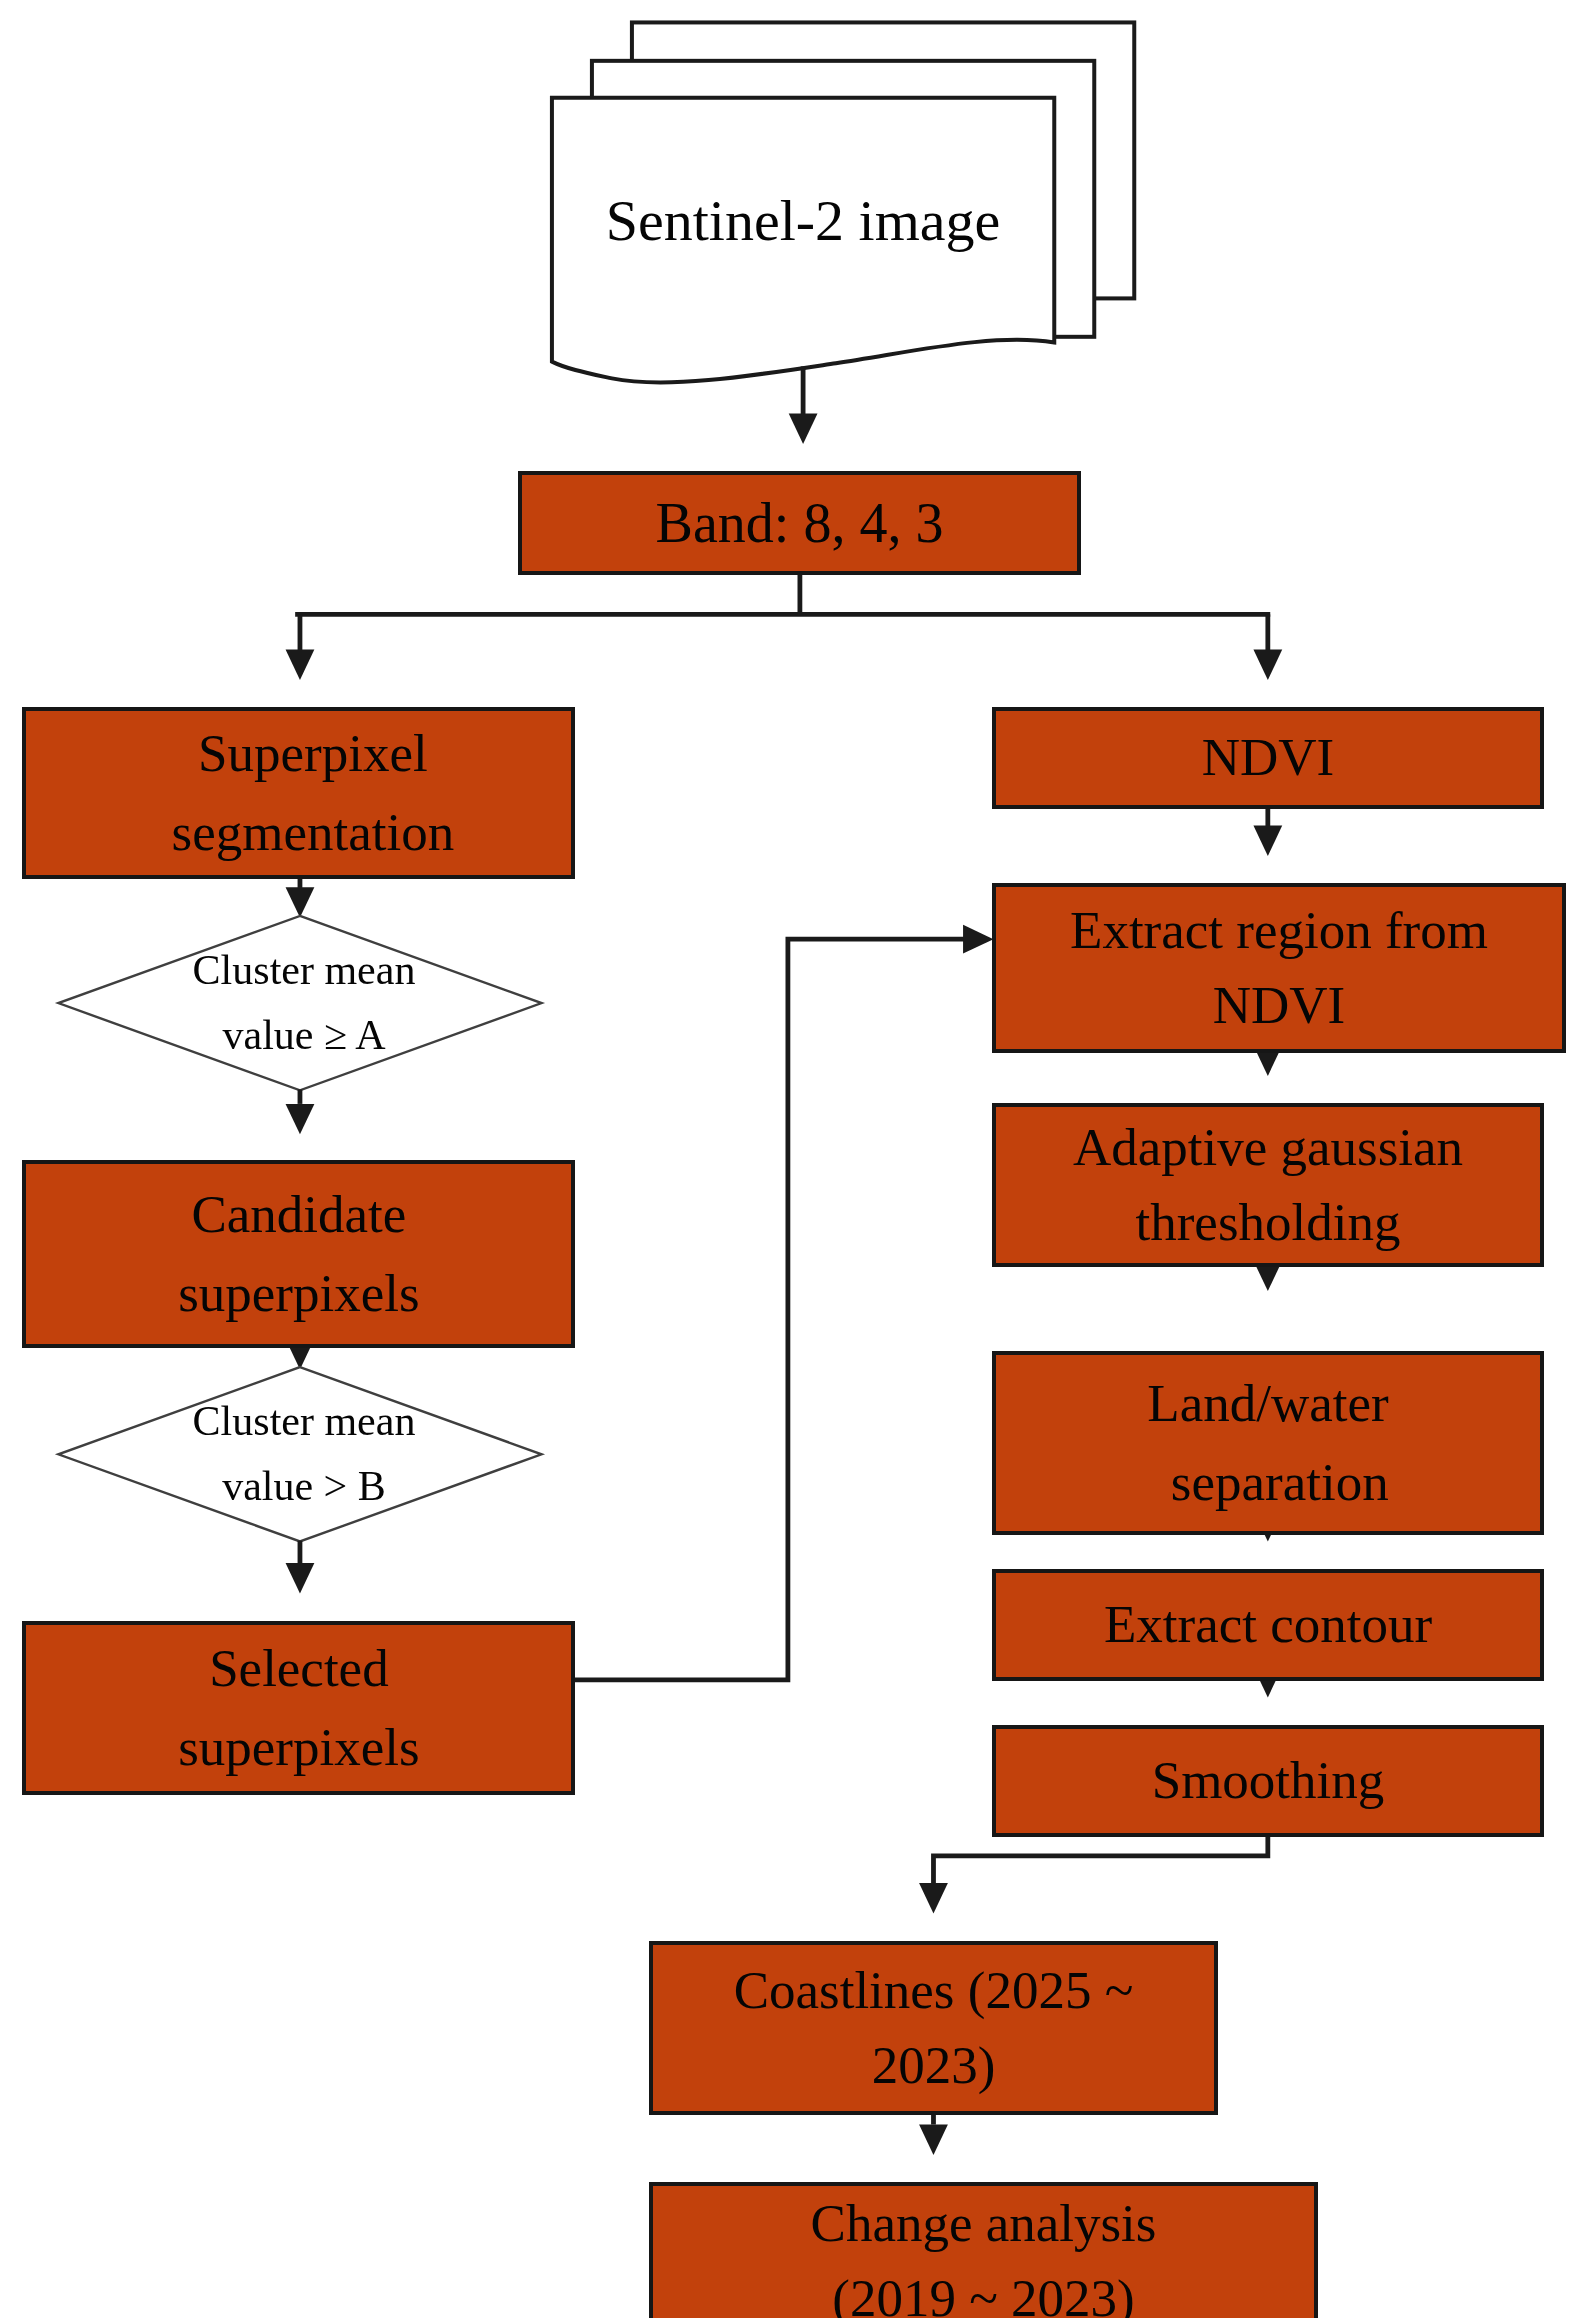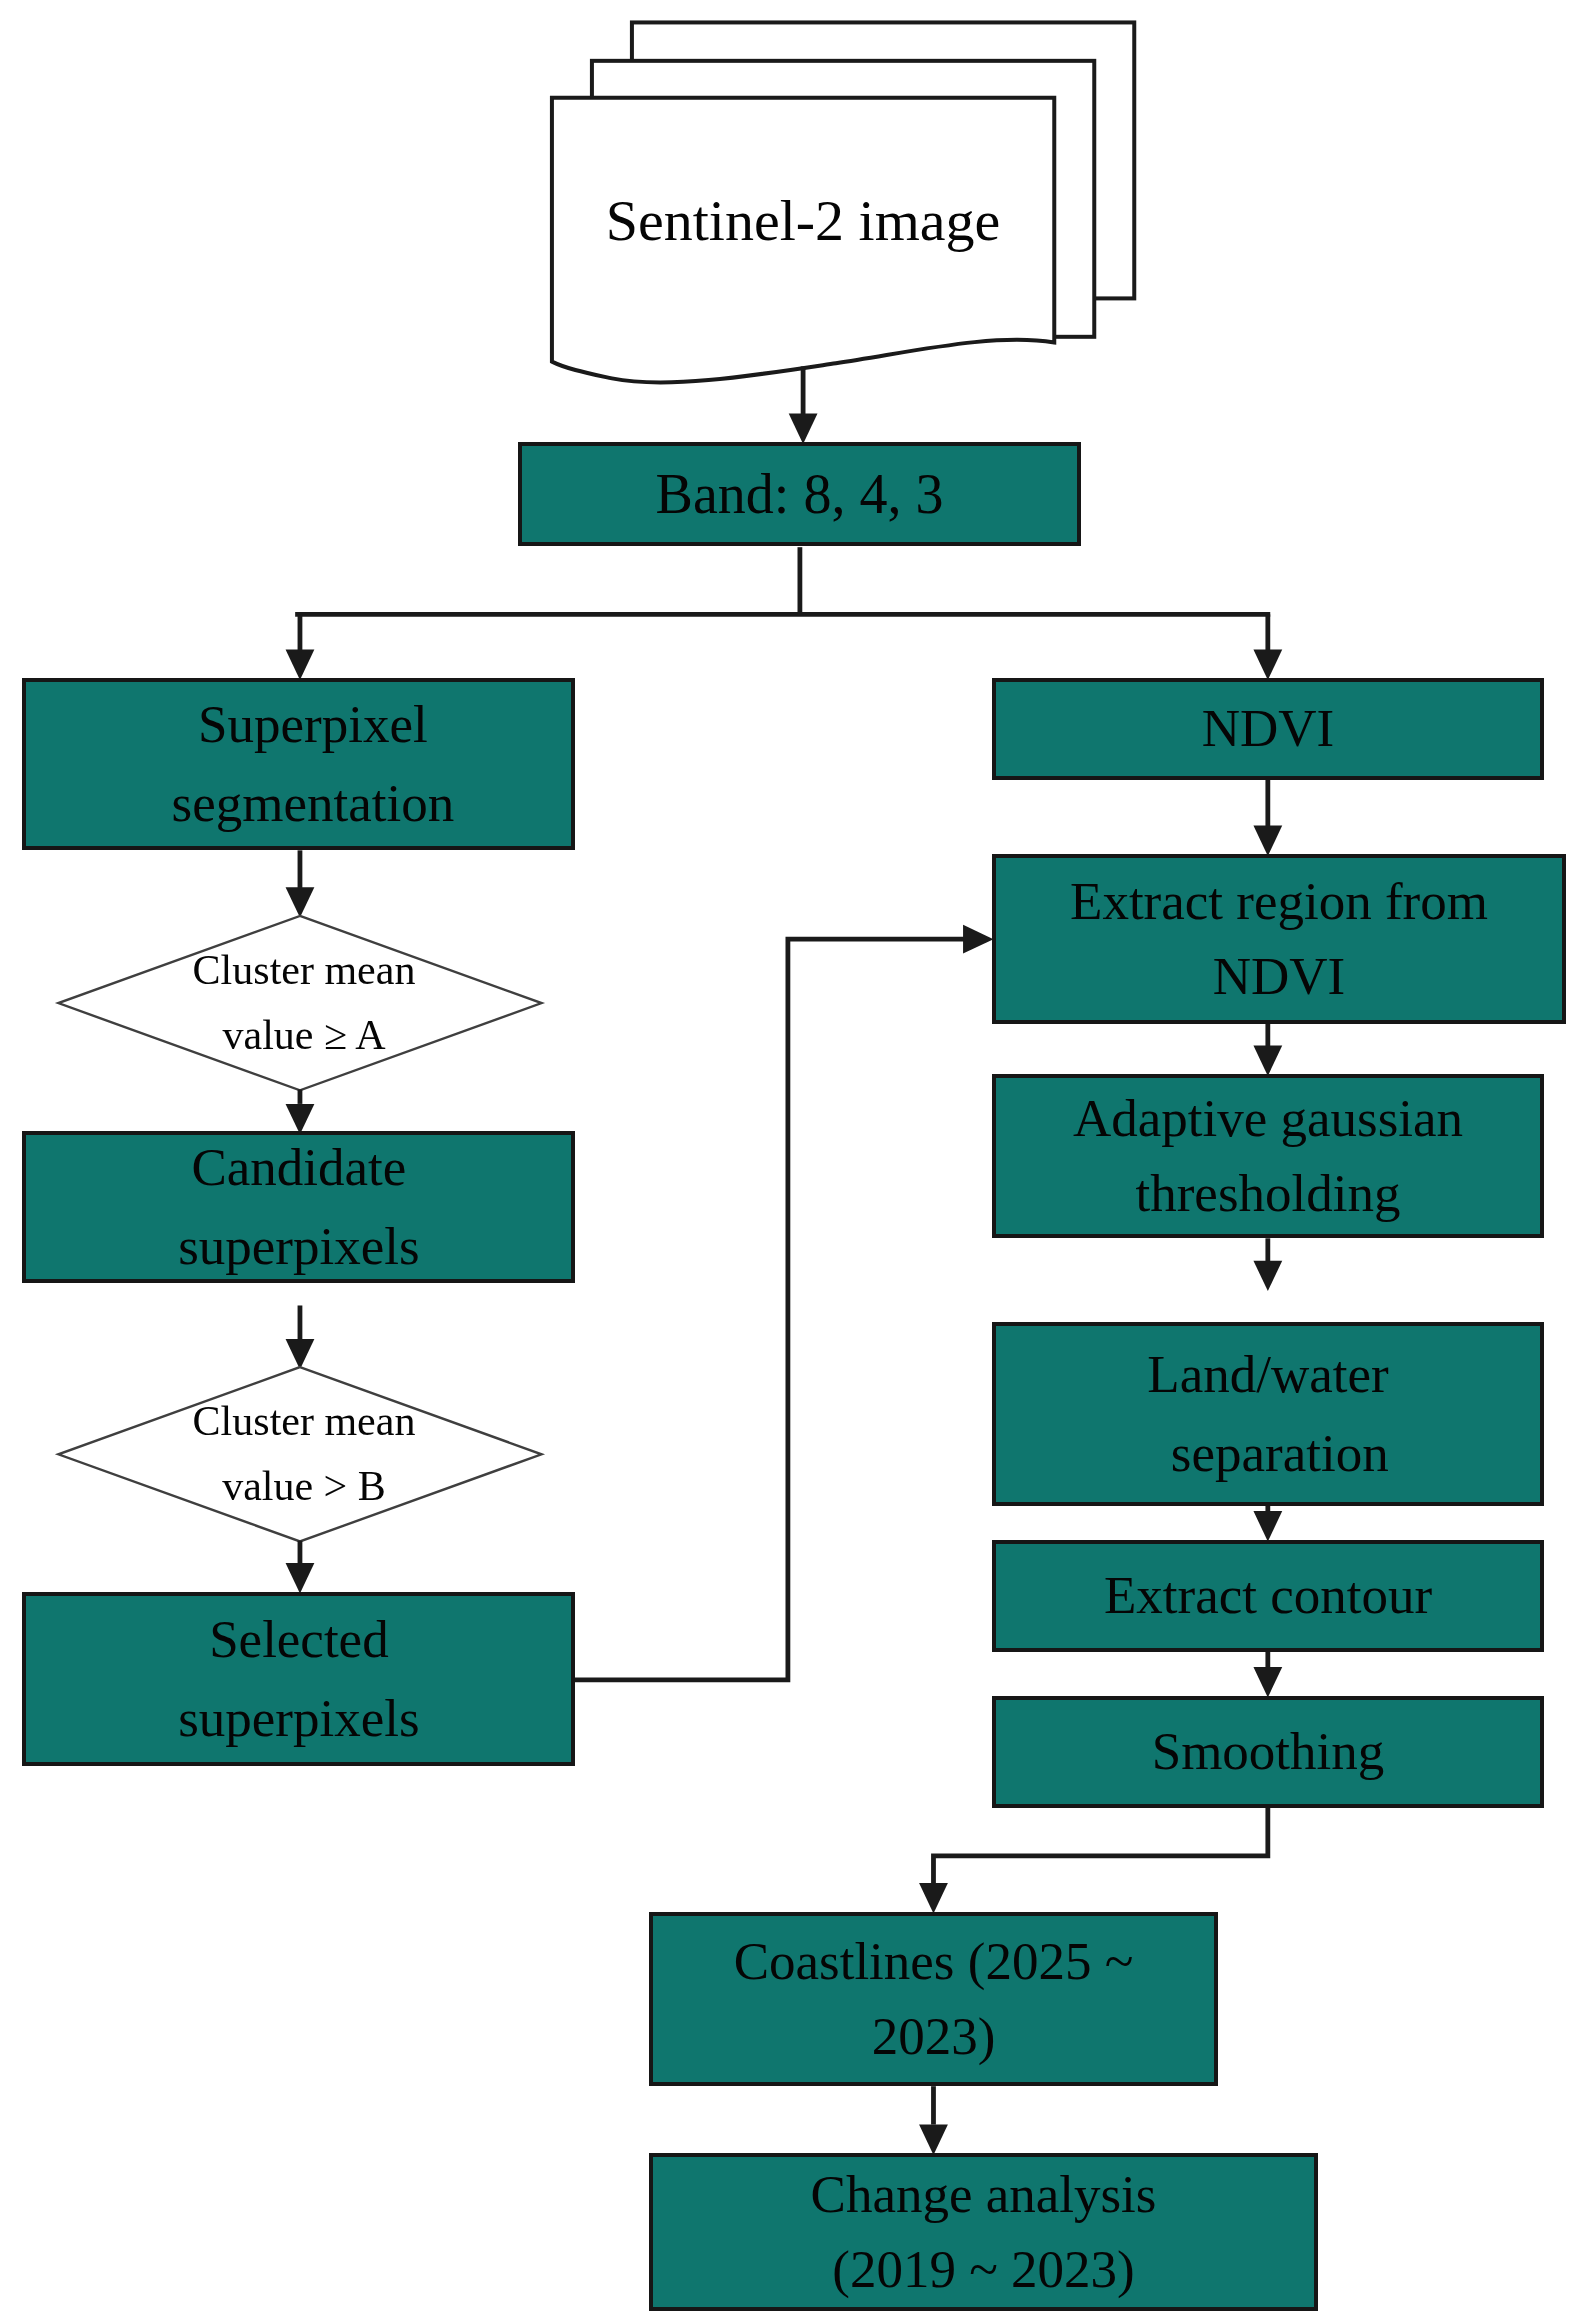--- a/index.html
+++ b/index.html
@@ -24,21 +24,22 @@
   .node {
     position: absolute;
     box-sizing: border-box;
     display: flex;
     align-items: center;
     justify-content: center;
     text-align: center;
   }
   .box {
     border: 4.8px solid #161616;
-    background: #0f766e;
+    background: #c2410c;
+    margin-top: 29px;
   }
   .lbl {
     white-space: pre-line;
     line-height: 1.5;
     font-size: 53px;
     color: #050505;
   }
   .lbl.big    { font-size: 58px; }
   .lbl.band   { font-size: 56px; }
   .lbl.small  { font-size: 42px; line-height: 1.55; margin-left: 8px; }
@@ -122,21 +123,21 @@
   <div class="node box" style="left:22.4px; top:678px; width:553px; height:172px;padding-left:28px;">
     <span class="lbl">Superpixel
 segmentation</span>
   </div>
 
   <div class="node" style="left:108px; top:931px; width:384px; height:144px;">
     <span class="lbl small">Cluster mean
 value ≥ A</span>
   </div>
 
-  <div class="node box" style="left:22.4px; top:1131px; width:553px; height:152px;">
+  <div class="node box" style="left:22.4px; top:1131px; width:553px; height:188px;">
     <span class="lbl">Candidate
 superpixels</span>
   </div>
 
   <div class="node" style="left:108px; top:1382px; width:384px; height:144px;">
     <span class="lbl small">Cluster mean
 value &gt; B</span>
   </div>
 
   <div class="node box" style="left:22.4px; top:1592px; width:553px; height:174px;">

